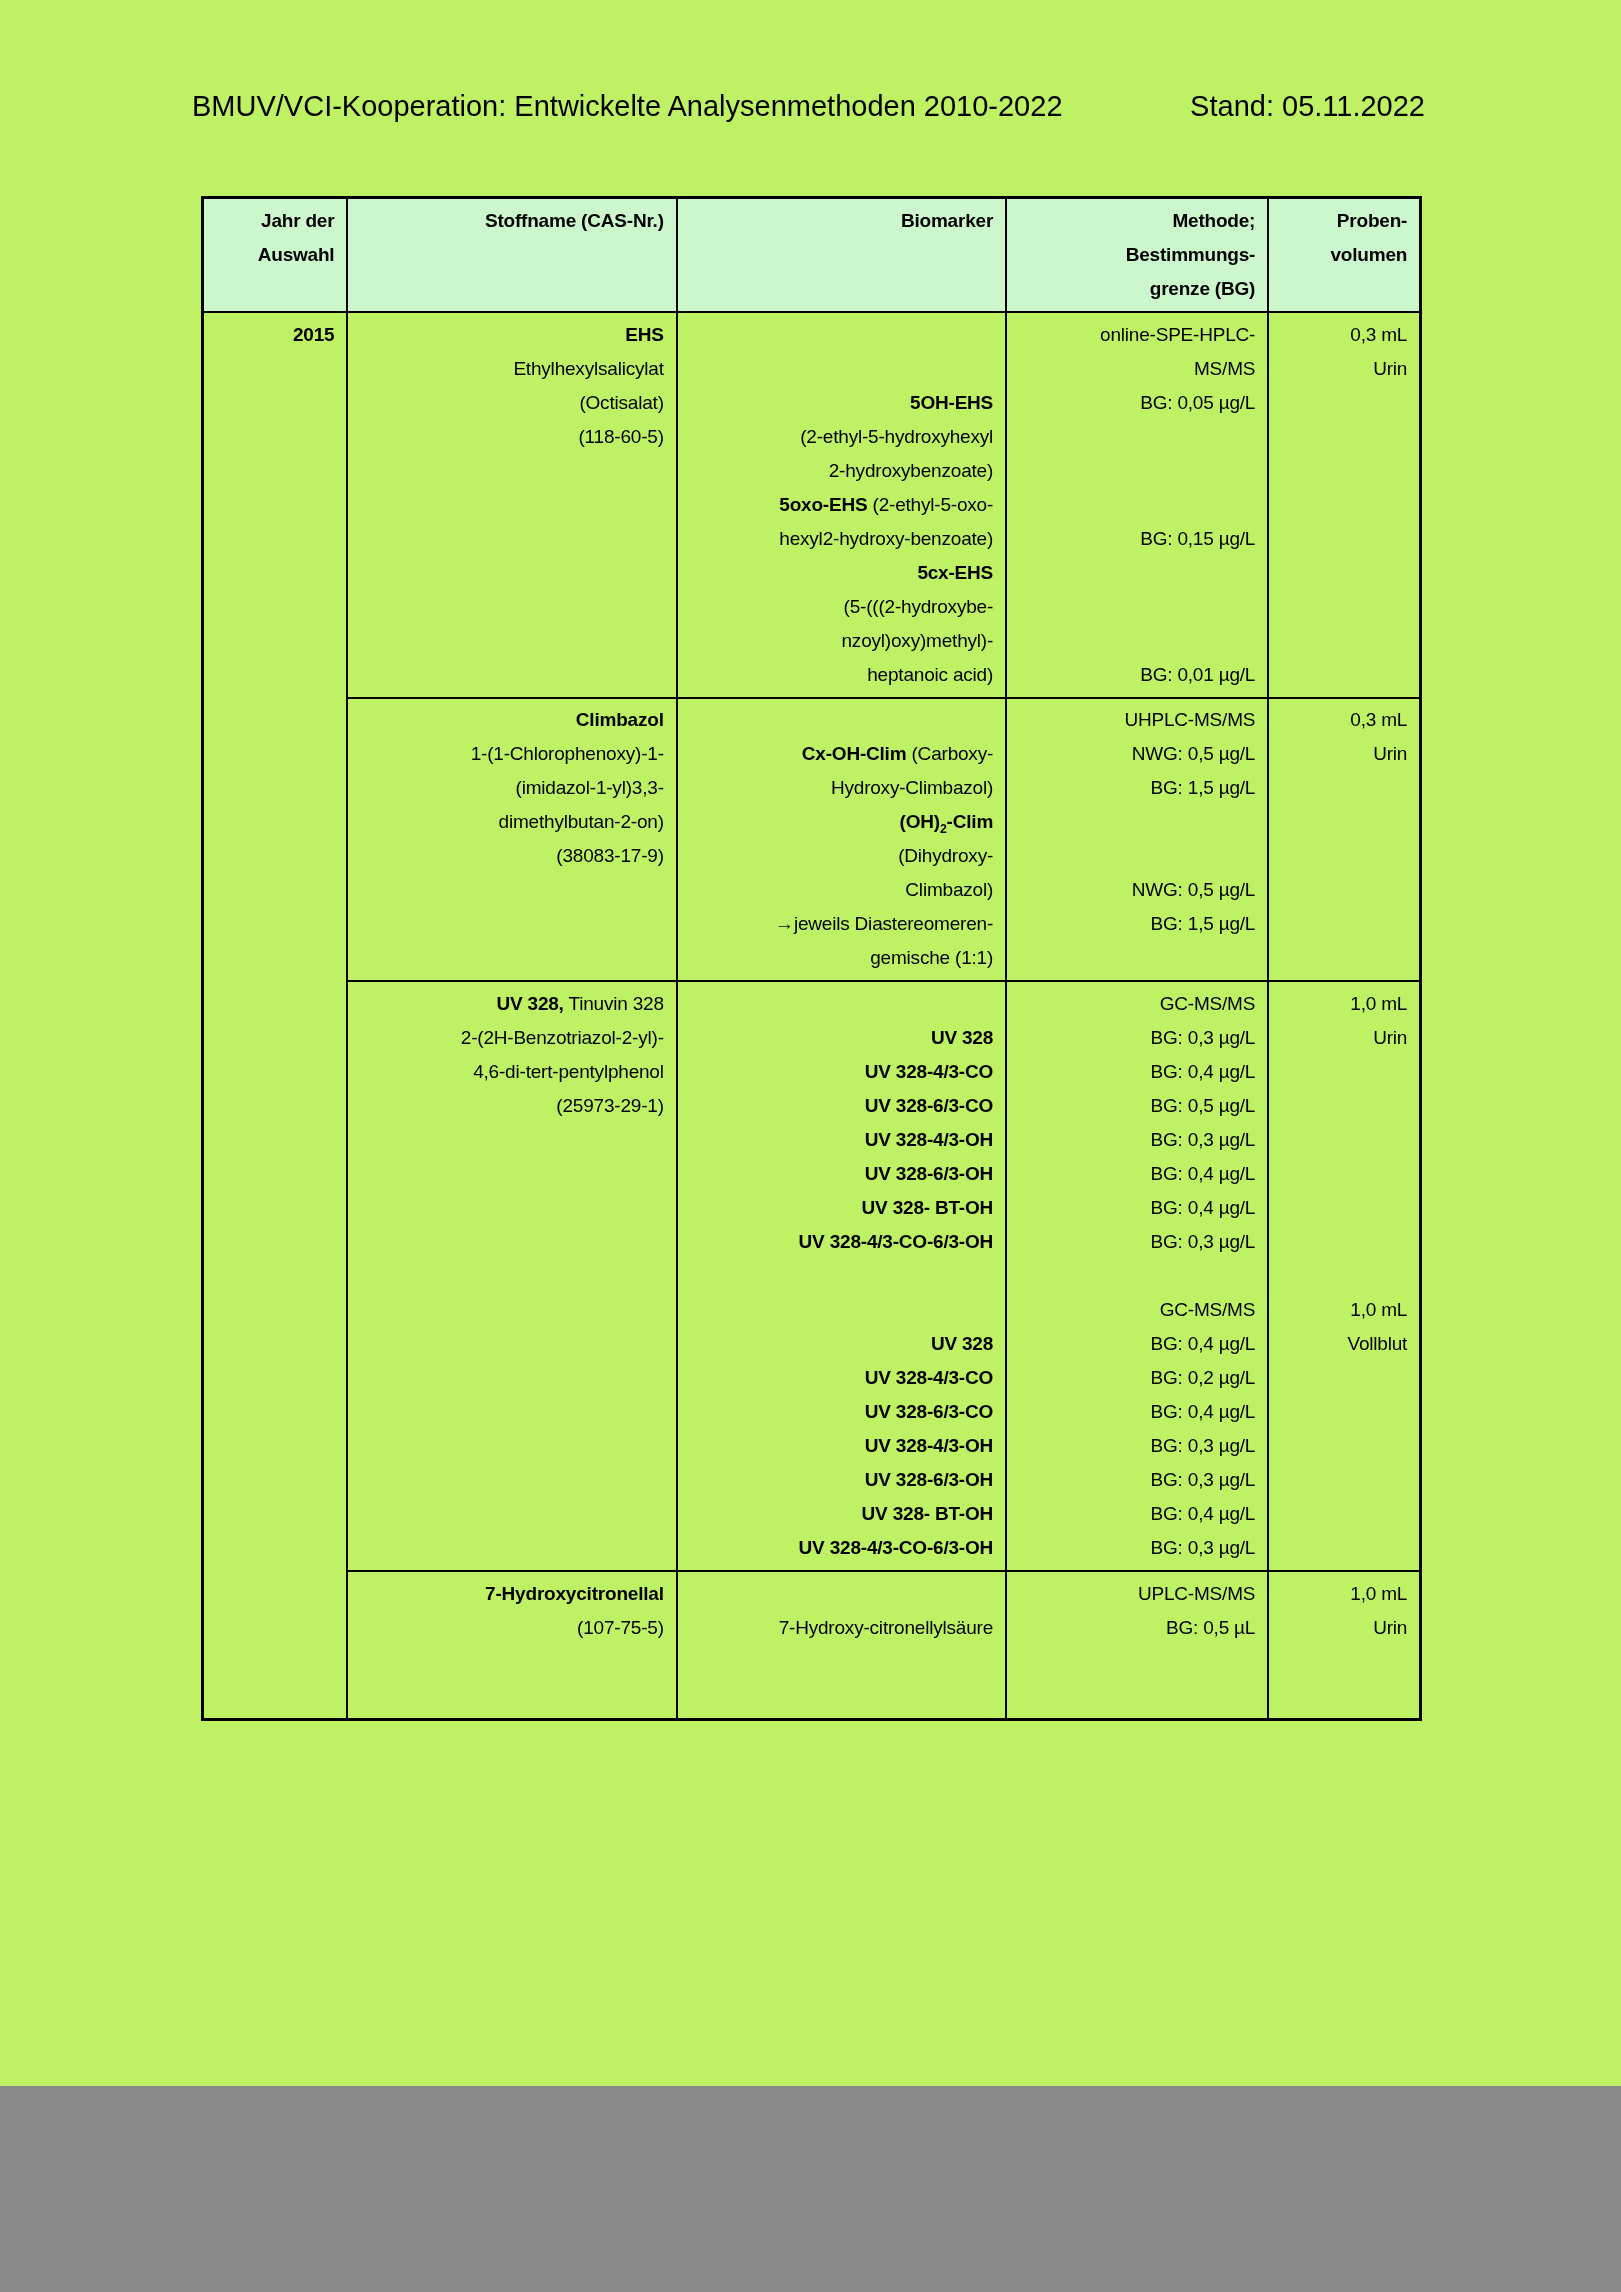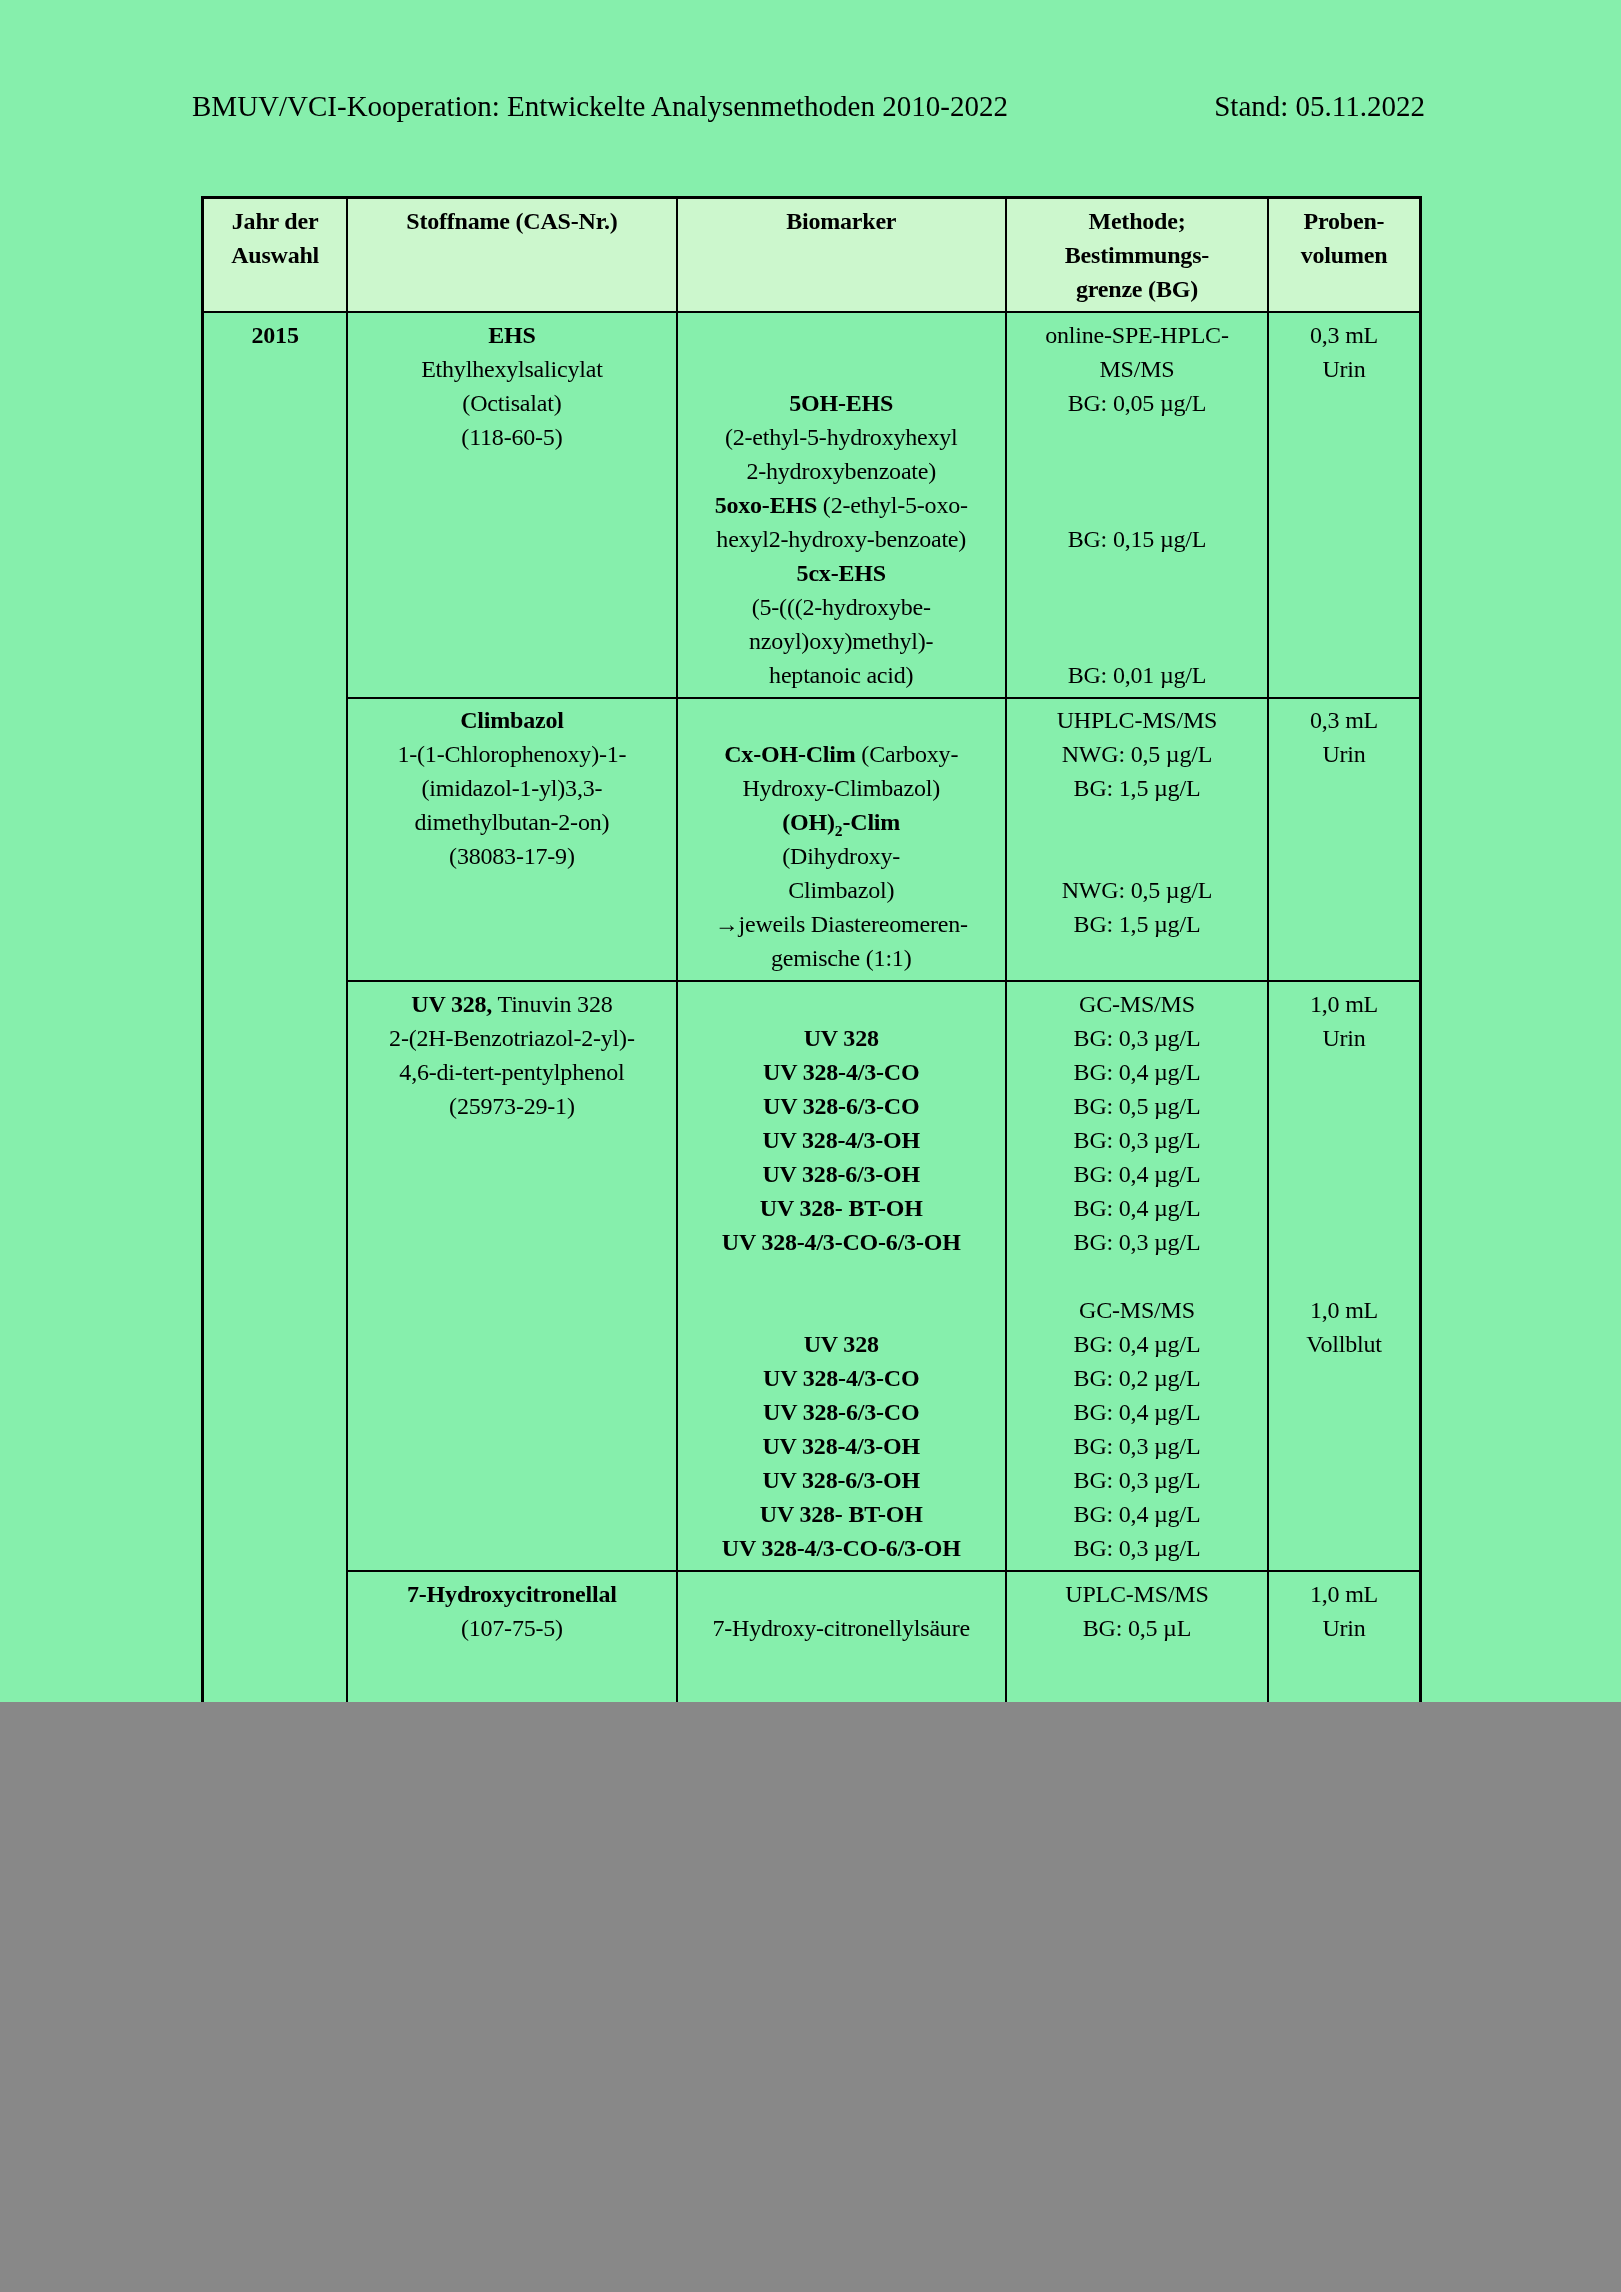--- a/index.html
+++ b/index.html
@@ -1,23 +1,23 @@
 <!DOCTYPE html>
 <html><head>
 <meta charset="utf-8">
 <style>
   html,body{margin:0;padding:0;background:#888;}
-  .page{position:relative;width:1621px;height:1702px;background:#86efac;
-        font-family:Liberation Serif, serif;color:#000;overflow:hidden;}
+  .page{position:relative;width:1621px;height:2086px;background:#bef264;
+        font-family:Liberation Sans, sans-serif;color:#000;overflow:hidden;}
   .doc-header{position:absolute;left:192px;top:90px;width:1233px;
               display:flex;justify-content:space-between;font-size:29px;line-height:33px;}
   .tbl{position:absolute;left:201px;top:196px;width:1221px;
        border-collapse:collapse;table-layout:fixed;border:3.9px solid #000;}
-  .tbl th,.tbl td{vertical-align:top;text-align:center;padding:4.9px 11.8px;
-       font-size:24px;font-weight:400;letter-spacing:-0.2px;}
+  .tbl th,.tbl td{vertical-align:top;text-align:right;padding:4.9px 11.8px;
+       font-size:19px;font-weight:400;letter-spacing:-0.2px;}
   .tbl th{border:2px solid #000;border-bottom:2.9px solid #000;font-weight:700;}
   .tbl td{border-left:2px solid #000;border-right:2px solid #000;
           border-top:2.9px solid #000;border-bottom:2.9px solid #000;}
   .line{min-height:34px;line-height:34px;white-space:nowrap;}
   .bold{font-weight:700;}
   sub{font-size:0.65em;line-height:0;}
   .year-cell .line{font-weight:700;}
   .page-footer{position:absolute;left:0;top:2122px;width:100%;
                text-align:center;font-size:27.4px;line-height:33px;}
 </style>

